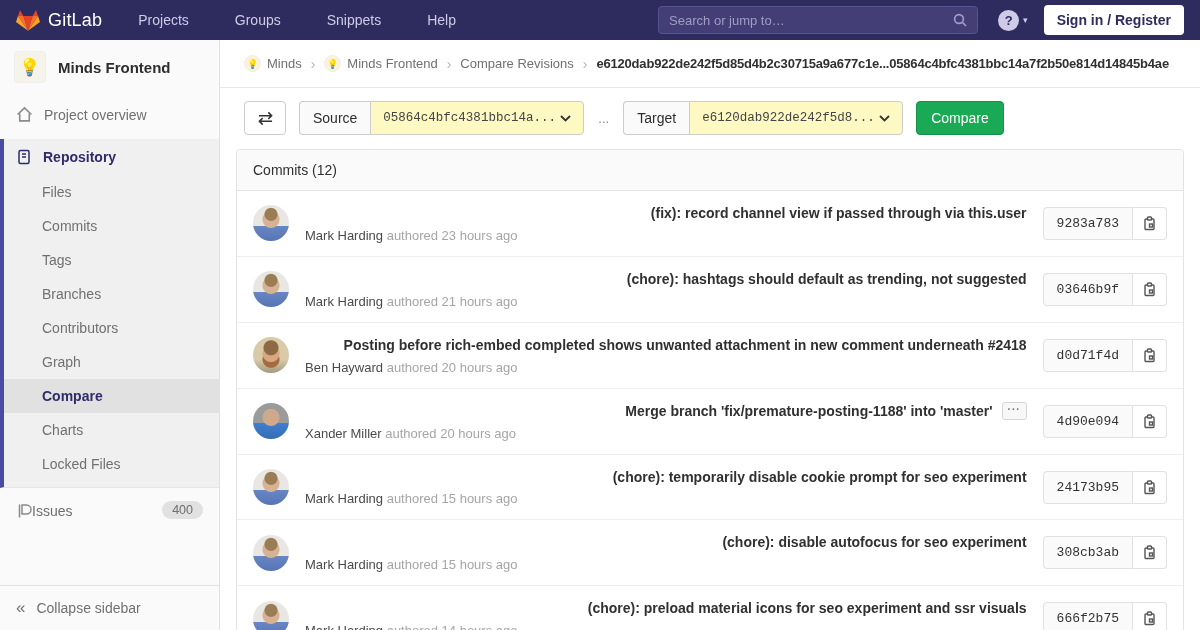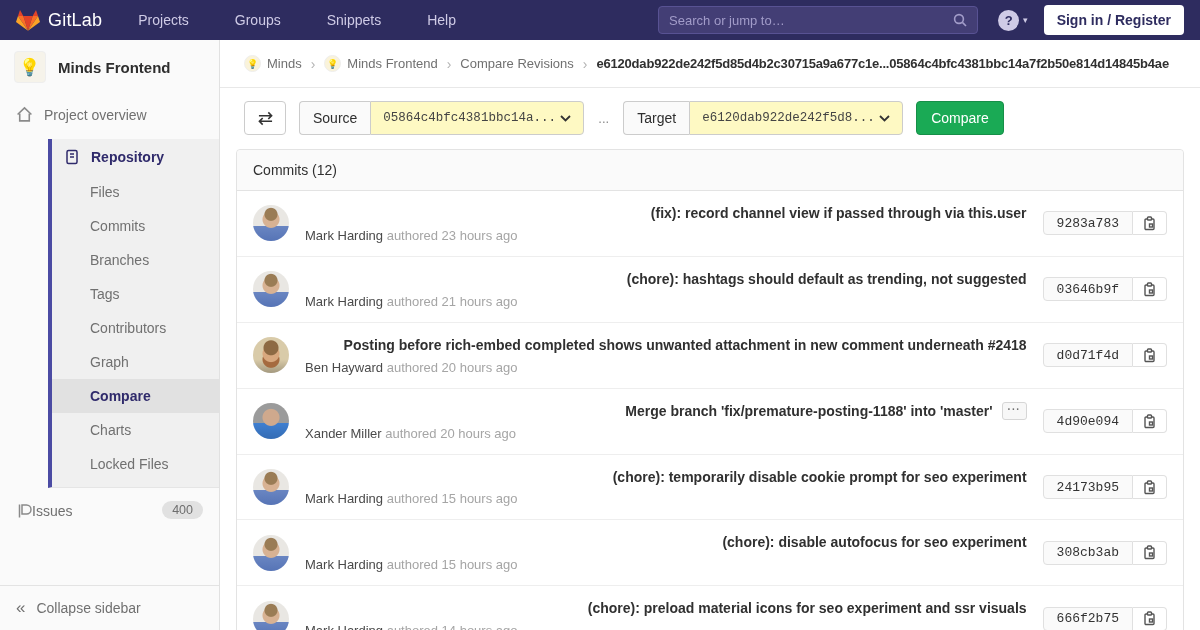--- a/index.html
+++ b/index.html
@@ -29,21 +29,21 @@
   
   .sidebar { position:fixed; top:40px; left:0; width:220px; height:590px; background:#fafafa;
              border-right:1px solid #e1e1e1; display:flex; flex-direction:column; }
   .ctx-header { display:flex; align-items:center; gap:12px; padding:11px 14px 13px; }
   .ctx-avatar { width:32px; height:32px; border-radius:4px; background:#f6f3ea; border:1px solid #eee;
                 display:flex; align-items:center; justify-content:center; font-size:17px; }
   .ctx-title { font-size:15px; font-weight:700; color:#2e2e2e; }
   .side-item { display:flex; align-items:center; gap:11px; padding:10px 16px; color:#707070;
                font-size:14px; cursor:pointer; }
   .repo-section { background:#f0f0f0; border-left:4px solid #4b4ba3; border-bottom:1px solid #e5e5e5;
-                  padding-bottom:6px; margin-top:6px;margin-left:48px; }
+                  padding-bottom:6px; margin-top:6px; }
   .repo-head { display:flex; align-items:center; gap:11px; padding:10px 12px; color:#2f2a6b;
                font-weight:700; font-size:14px; cursor:pointer; }
   .sub-item { padding:9px 16px 9px 38px; color:#707070; font-size:14px; cursor:pointer; }
   .sub-item.active { background:#e1e1e1; color:#2f2a6b; font-weight:700; }
   .issues-row { display:flex; align-items:flex-end; padding:13px 16px; color:#707070;
                 font-size:14px; cursor:pointer; }
   .count-badge { margin-left:auto; background:#e1e1e1; color:#6e6e6e; border-radius:10px;
                  font-size:12.5px; padding:2px 10px; }
   .side-bottom { margin-top:auto; border-top:1px solid #e3e3e3; }
   .collapse-row { display:flex; align-items:center; gap:11px; padding:14px 16px; color:#707070;
@@ -95,21 +95,21 @@
       radial-gradient(circle at 50% 40%, #cfa98d 0 8px, rgba(0,0,0,0) 9px),
       linear-gradient(180deg, #9b9b9b 0 56%, #3f7fd0 56%, #346cb4 100%); }
   .commit-main { flex:1; margin-left:16px; min-width:0; }
   .commit-title { font-size:14px; font-weight:700; color:#303030; line-height:1.35;
                   display:flex; align-items:center; gap:9px;justify-content:flex-end; }
   .ellipsis-btn { border:1px solid #d6d6d6; background:#f7f7f7; color:#707070; border-radius:3px;
                   font-size:10px; line-height:7px; padding:3px 5px 6px; cursor:pointer;
                   font-weight:700; letter-spacing:1px; }
   .commit-meta { margin-top:5px; font-size:13px; color:#a5a5a5; }
   .commit-author { color:#4a4a4a; }
-  .sha-group { display:flex; height:24px; margin-left:16px; }
+  .sha-group { display:flex; height:33px; margin-left:16px; }
   .sha-box { background:#fafafa; border:1px solid #e0e0e0; border-radius:4px 0 0 4px;
              display:flex; align-items:center; padding:0 13px;
              font-family:"Liberation Mono", monospace; font-size:13px; color:#333; }
   .copy-btn { width:34px; border:1px solid #e0e0e0; border-left:none; border-radius:0 4px 4px 0;
               background:#fff; display:flex; align-items:center; justify-content:center; cursor:pointer; }
   svg { display:block; }
 </style>
 </head>
 <body>
 
@@ -173,22 +173,22 @@
       <span>
         <svg width="16" height="16" viewBox="0 0 16 16" fill="none" stroke="#2f2a6b" stroke-width="1.5">
           <rect x="3" y="1.5" width="10" height="13" rx="1.5"></rect>
             <path d="M6 5h4M6 8h4"></path>
         </svg>
       </span>
       <span>Repository</span>
     </div>
     <div class="sub-item">Files</div>
     <div class="sub-item">Commits</div>
+    <div class="sub-item">Tags</div>
     <div class="sub-item">Branches</div>
-    <div class="sub-item">Tags</div>
     <div class="sub-item">Contributors</div>
     <div class="sub-item">Graph</div>
     <div class="sub-item active">Compare</div>
     <div class="sub-item">Charts</div>
     <div class="sub-item">Locked Files</div>
   </div>
 
   <div class="issues-row">
     <span>
       <svg width="16" height="16" viewBox="0 0 16 16" fill="none" stroke="#8a8a8a" stroke-width="1.5">

